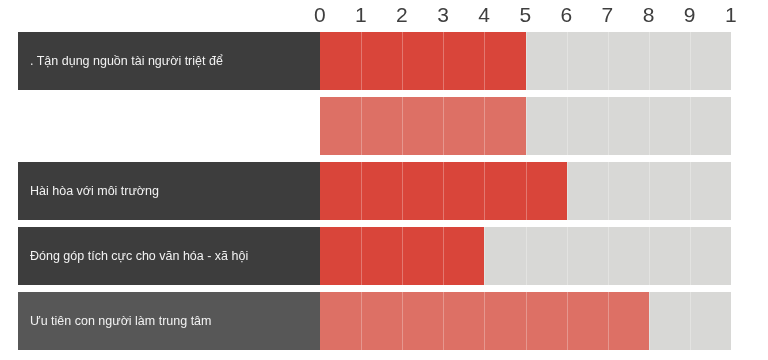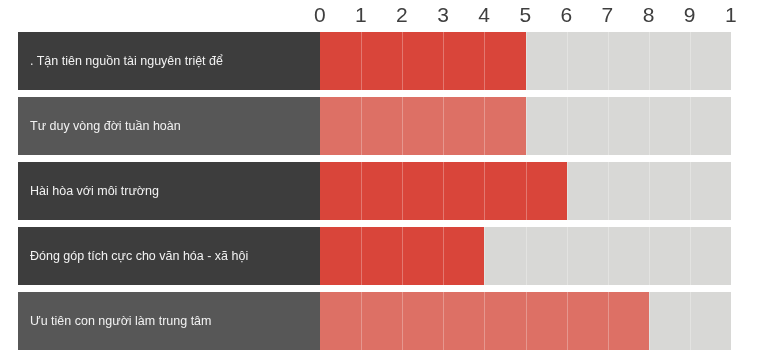--- a/index.html
+++ b/index.html
@@ -109,38 +109,35 @@
       <span class="axis-tick" style="left: 566.6px;">6</span>
       <span class="axis-tick" style="left: 607.7px;">7</span>
       <span class="axis-tick" style="left: 648.8px;">8</span>
       <span class="axis-tick" style="left: 689.9px;">9</span>
       <span class="axis-tick" style="left: 731px;">1</span>
     </div>
 
   <div class="rows">
       <div class="row">
         <div class="row-label" style="left: 18px; width: 302px; background: rgb(61, 61, 61);">
-          <span class="row-label-text">. Tận tiên nguồn tài nguyên triệt để</span>
+          <span class="row-label-text">. Tận dụng nguồn tài người triệt để</span>
         </div>
         <div class="track" style="left: 320px; width: 411px; background: rgb(216, 216, 214);"></div>
         <div class="bar" style="left: 320px; width: 205.5px; background: rgb(217, 69, 58);"></div>
         <div class="seg" style="left: 361.1px;"></div>
         <div class="seg" style="left: 402.2px;"></div>
         <div class="seg" style="left: 443.3px;"></div>
         <div class="seg" style="left: 484.4px;"></div>
         <div class="seg" style="left: 525.5px;"></div>
         <div class="seg" style="left: 566.6px;"></div>
         <div class="seg" style="left: 607.7px;"></div>
         <div class="seg" style="left: 648.8px;"></div>
         <div class="seg" style="left: 689.9px;"></div>
       </div>
       <div class="row">
-        <div class="row-label" style="left: 18px; width: 302px; background: rgb(87, 87, 87);">
-          <span class="row-label-text">Tư duy vòng đời tuần hoàn</span>
-        </div>
         <div class="track" style="left: 320px; width: 411px; background: rgb(216, 216, 214);"></div>
         <div class="bar" style="left: 320px; width: 205.5px; background: rgb(221, 112, 101);"></div>
         <div class="seg" style="left: 361.1px;"></div>
         <div class="seg" style="left: 402.2px;"></div>
         <div class="seg" style="left: 443.3px;"></div>
         <div class="seg" style="left: 484.4px;"></div>
         <div class="seg" style="left: 525.5px;"></div>
         <div class="seg" style="left: 566.6px;"></div>
         <div class="seg" style="left: 607.7px;"></div>
         <div class="seg" style="left: 648.8px;"></div>

